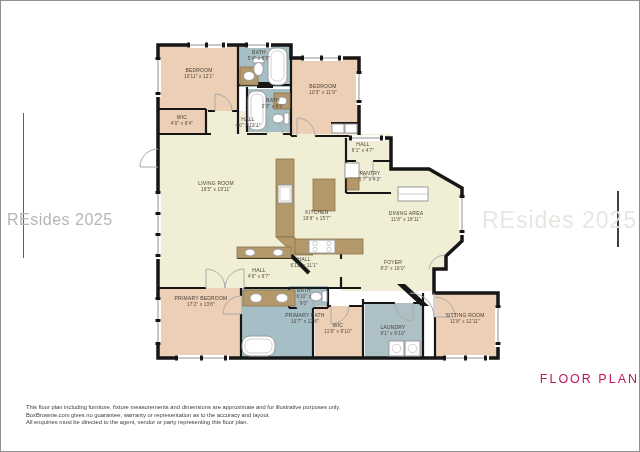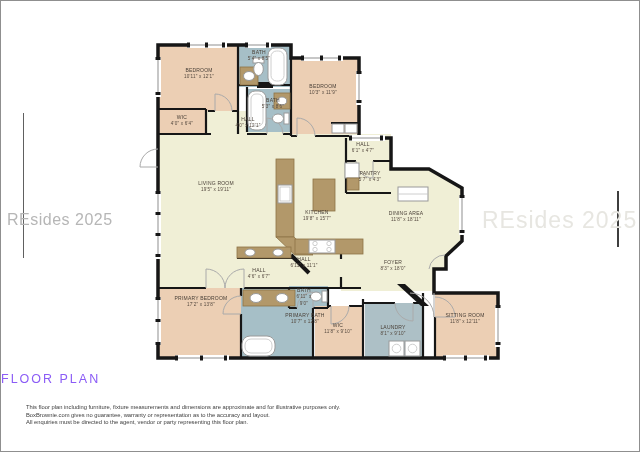--- a/index.html
+++ b/index.html
@@ -30,22 +30,22 @@
   .room-label.wrap{white-space:normal;}
   .wm-left{
     position:absolute;left:6px;top:210px;font-size:16px;color:#b6b6b6;
     letter-spacing:.5px;z-index:4;
   }
   .wm-right{
     position:absolute;left:481px;top:206px;font-size:23px;color:#e7e6e1;
     letter-spacing:1px;z-index:1;
   }
   .plan-title{
-    position:absolute;left:0;top:371px;width:100%;text-align:left;
-    font-size:12.5px;letter-spacing:2px;color:#8b5cf6;z-index:5;
+    position:absolute;left:0;top:371px;width:100%;text-align:right;
+    font-size:12.5px;letter-spacing:2px;color:#be185d;z-index:5;
   }
   .disclaimer{
     position:absolute;left:25px;top:403px;font-size:5.8px;line-height:1.3;
     color:#3c3c3c;z-index:5;
   }
   .disclaimer div{display:block;}
 </style>
 </head>
 <body>
 

